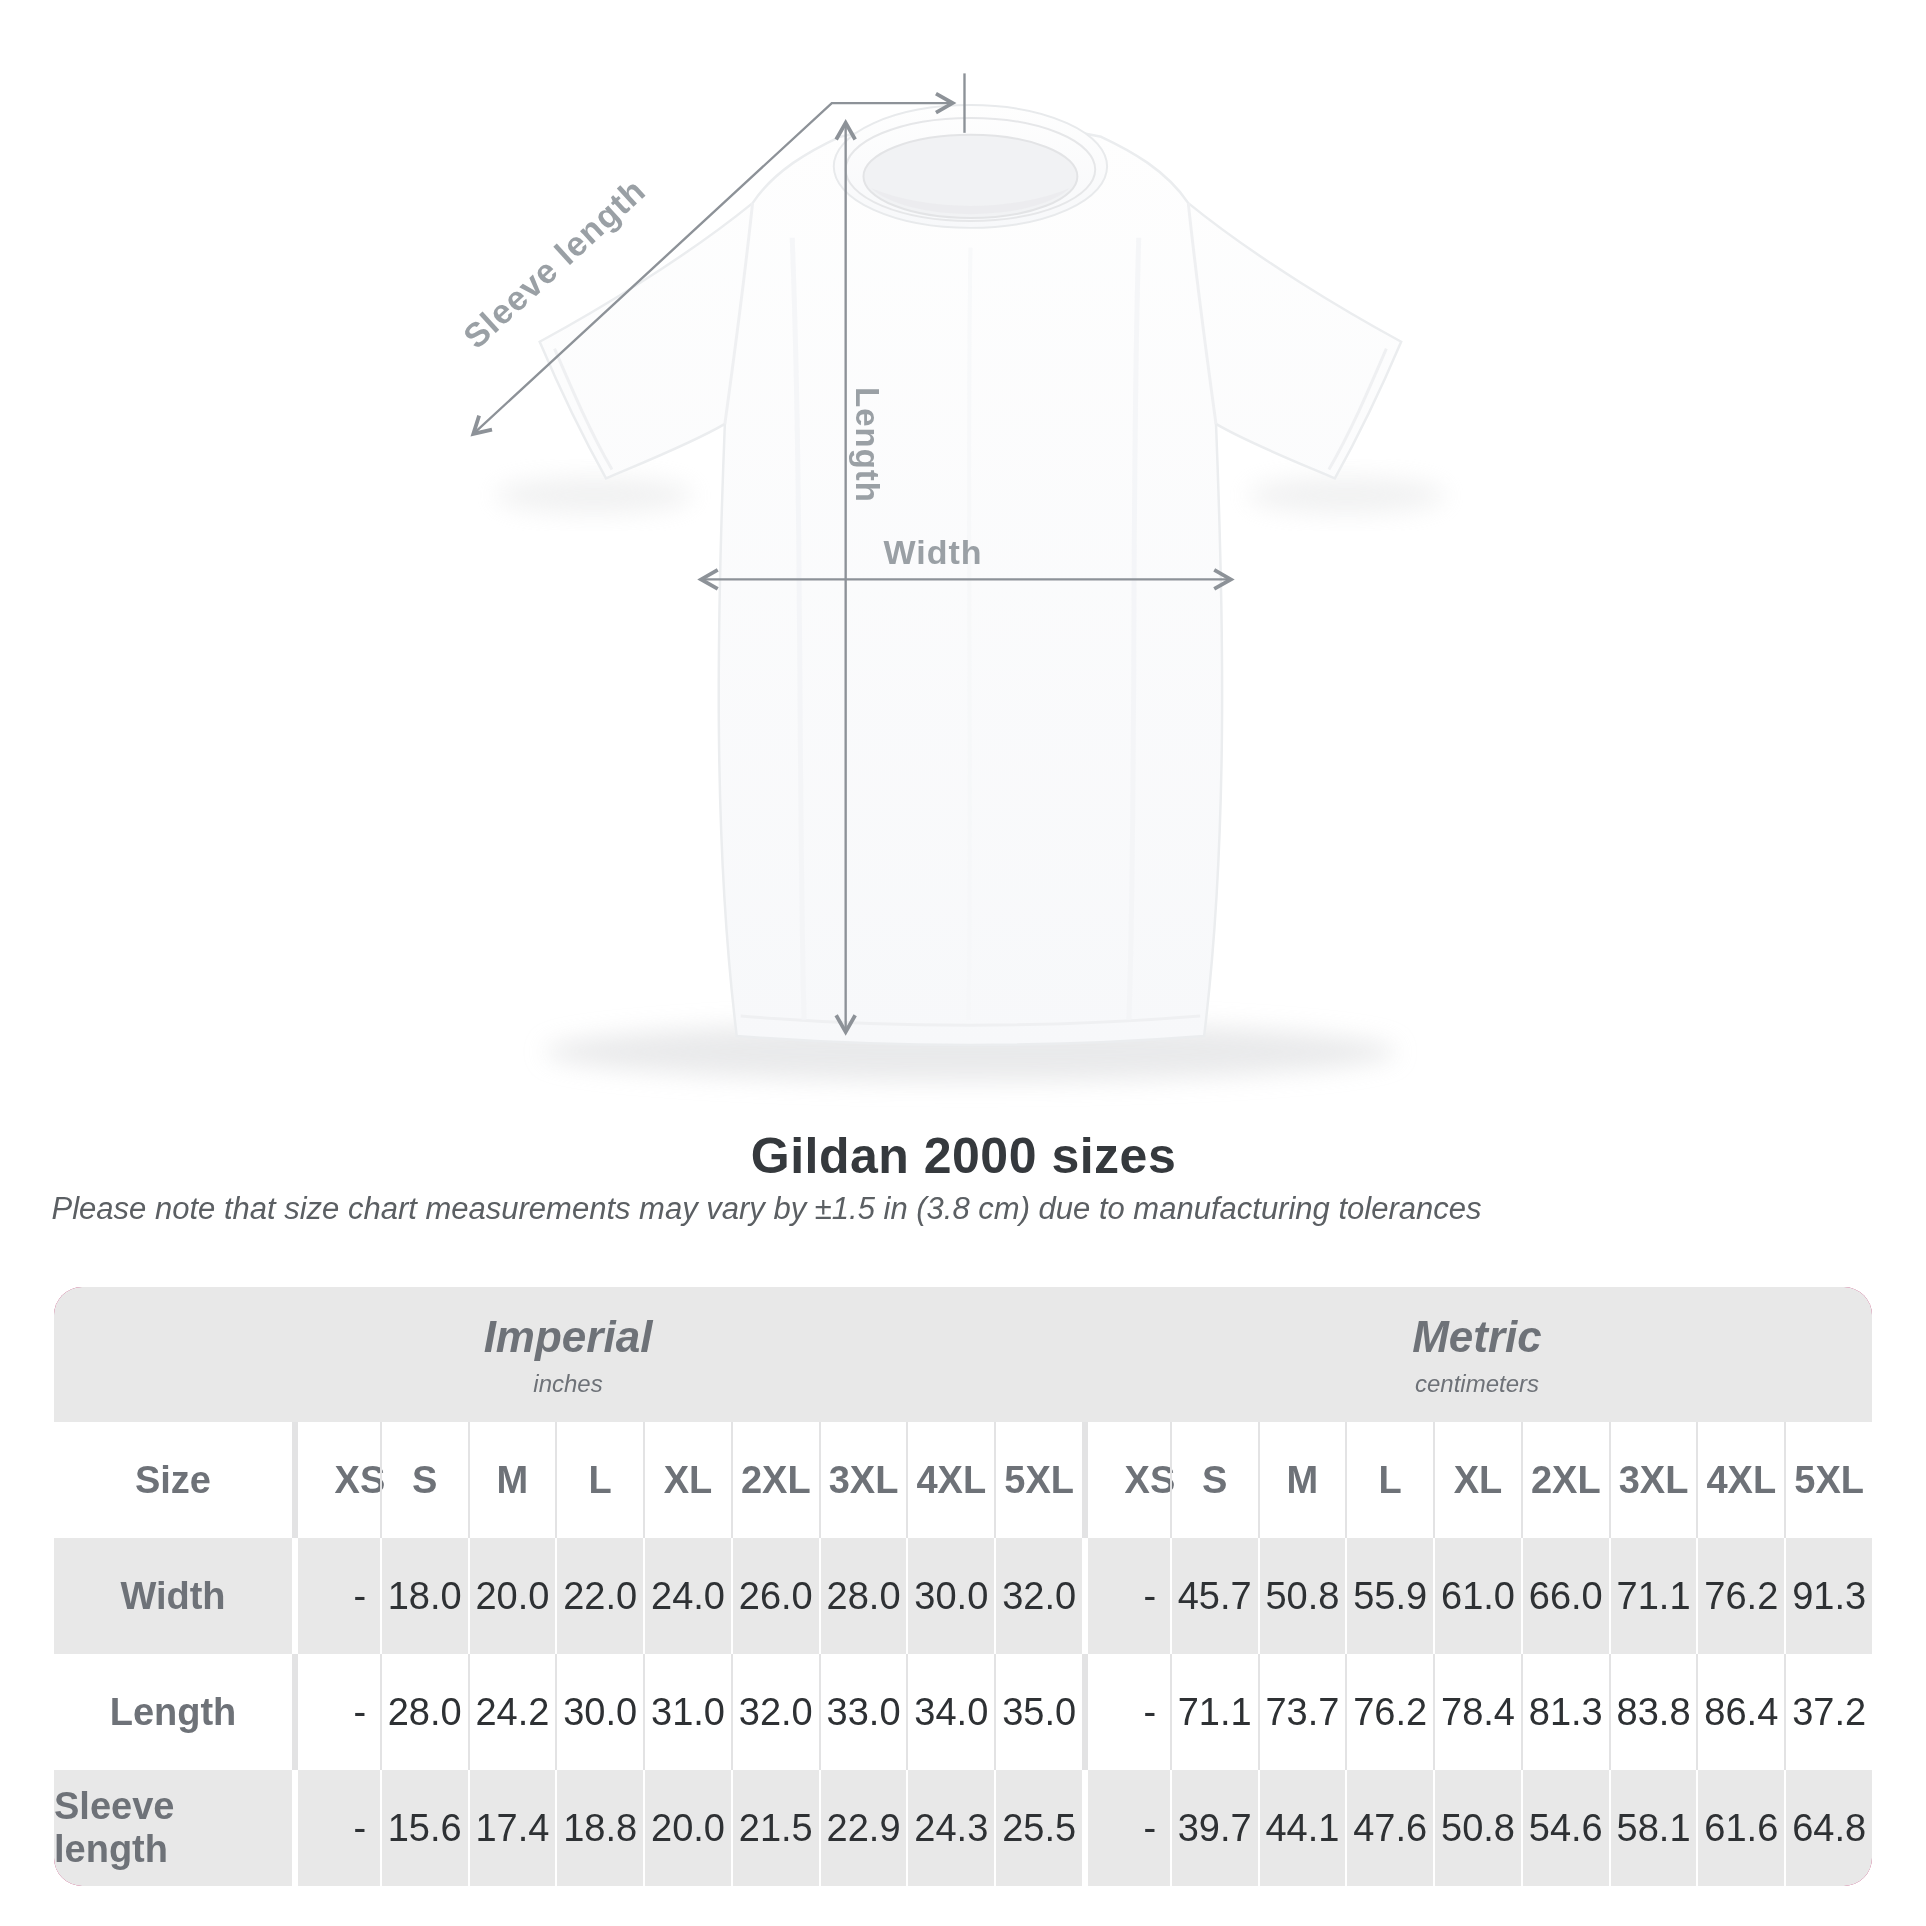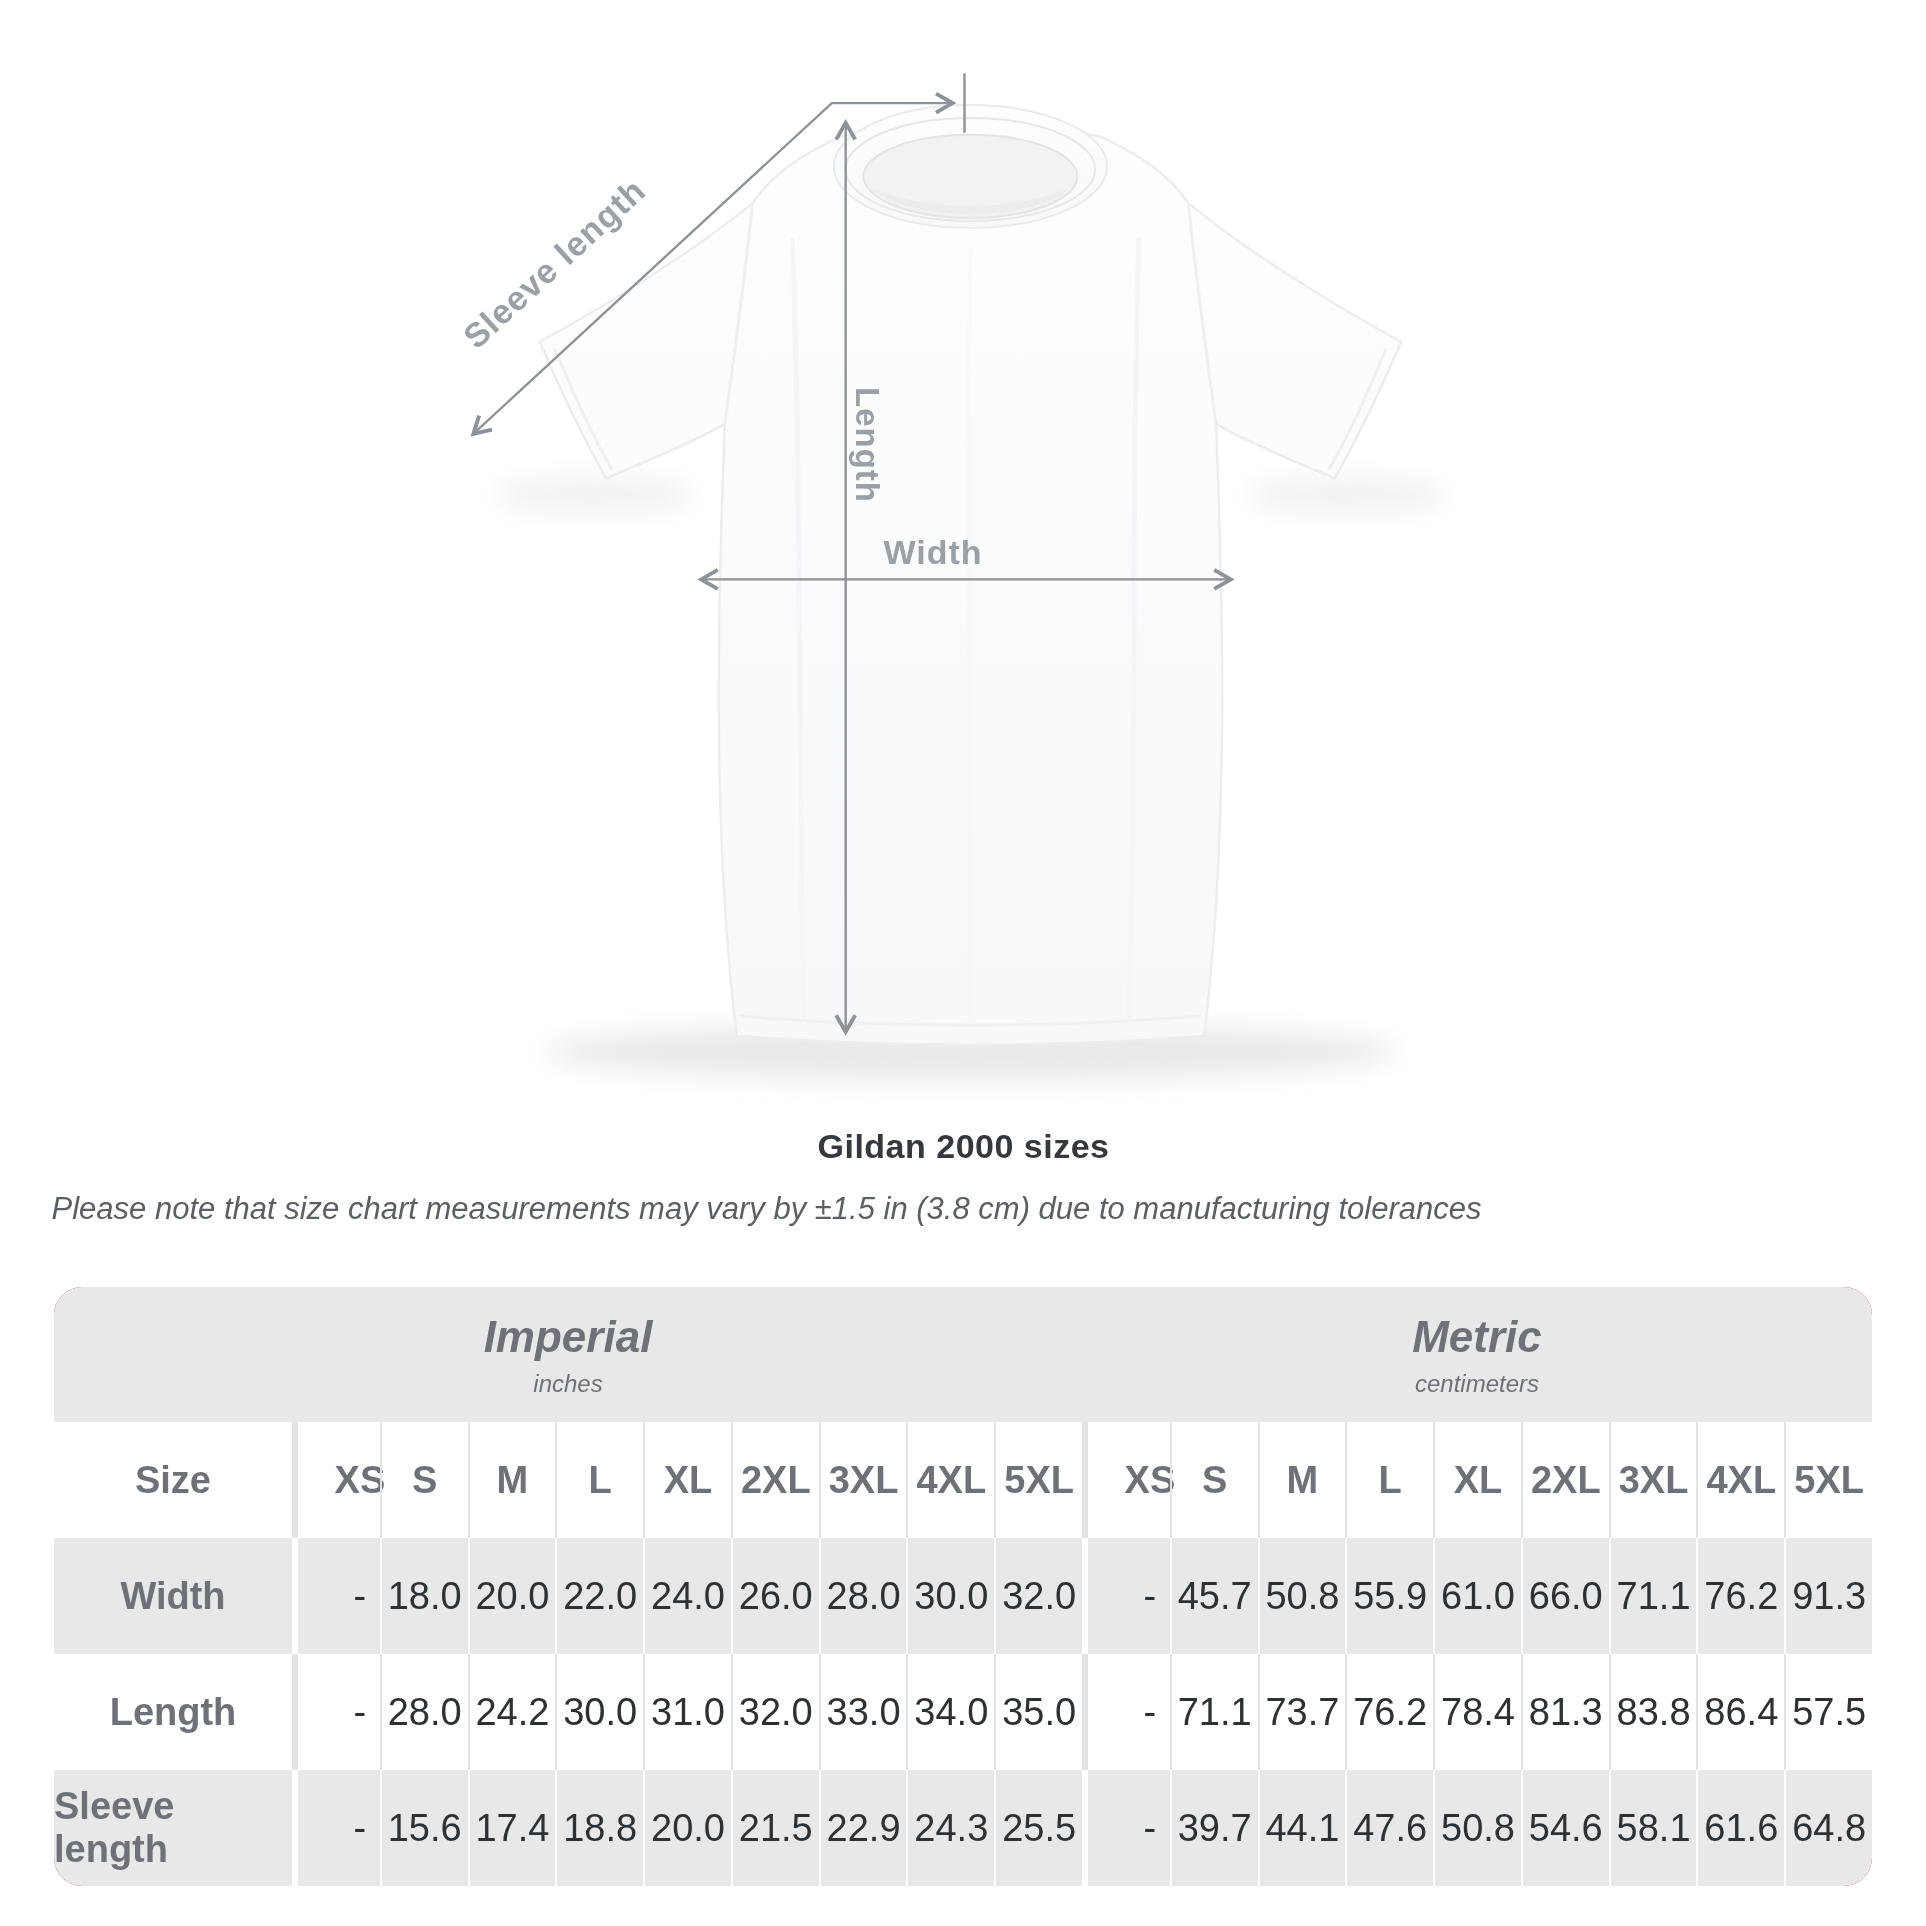--- a/index.html
+++ b/index.html
@@ -12,21 +12,21 @@
   .anno-label{
     position:absolute;color:#9aa0a5;font-weight:bold;text-align:center;
     letter-spacing:1px;
   }
   #lbl-sleeve{left:386px;top:244px;width:337px;font-size:34px;transform:rotate(-42.5deg);}
   #lbl-length{left:768px;top:426px;width:198px;font-size:33px;transform:rotate(90deg);}
   #lbl-width{left:834px;top:533px;width:198px;font-size:34px;}
   
   .page-title{
     position:absolute;left:0;top:1127px;width:1927px;text-align:center;
-    font-size:34px;font-weight:bold;color:#35393d;letter-spacing:0.5px;
+    font-size:50px;font-weight:bold;color:#35393d;letter-spacing:0.5px;
   }
   .page-subtitle{
     position:absolute;left:0;top:1191px;width:1533px;text-align:center;
     font-size:31px;font-style:italic;color:#5b5f63;
   }
   
   .size-table{
     position:absolute;left:54px;top:1287px;width:1818px;
     border-radius:28px;overflow:hidden;background:#be185d;
   }
@@ -199,21 +199,21 @@
     <div class="c v">34.0</div>
     <div class="c v">35.0</div>
     <div class="c v">-</div>
     <div class="c v">71.1</div>
     <div class="c v">73.7</div>
     <div class="c v">76.2</div>
     <div class="c v">78.4</div>
     <div class="c v">81.3</div>
     <div class="c v">83.8</div>
     <div class="c v">86.4</div>
-    <div class="c v">57.5</div>
+    <div class="c v">37.2</div>
   </div>
 
   <div class="trow gray">
     <div class="c h">Sleeve length</div>
     <div class="c v">-</div>
     <div class="c v">15.6</div>
     <div class="c v">17.4</div>
     <div class="c v">18.8</div>
     <div class="c v">20.0</div>
     <div class="c v">21.5</div>

